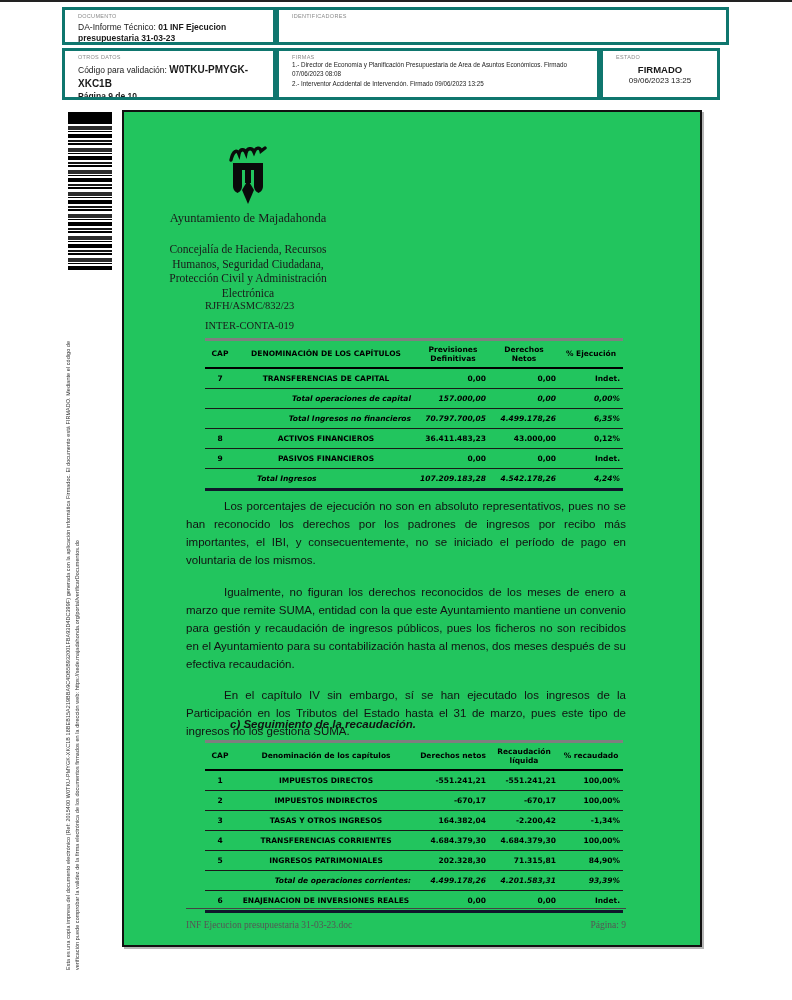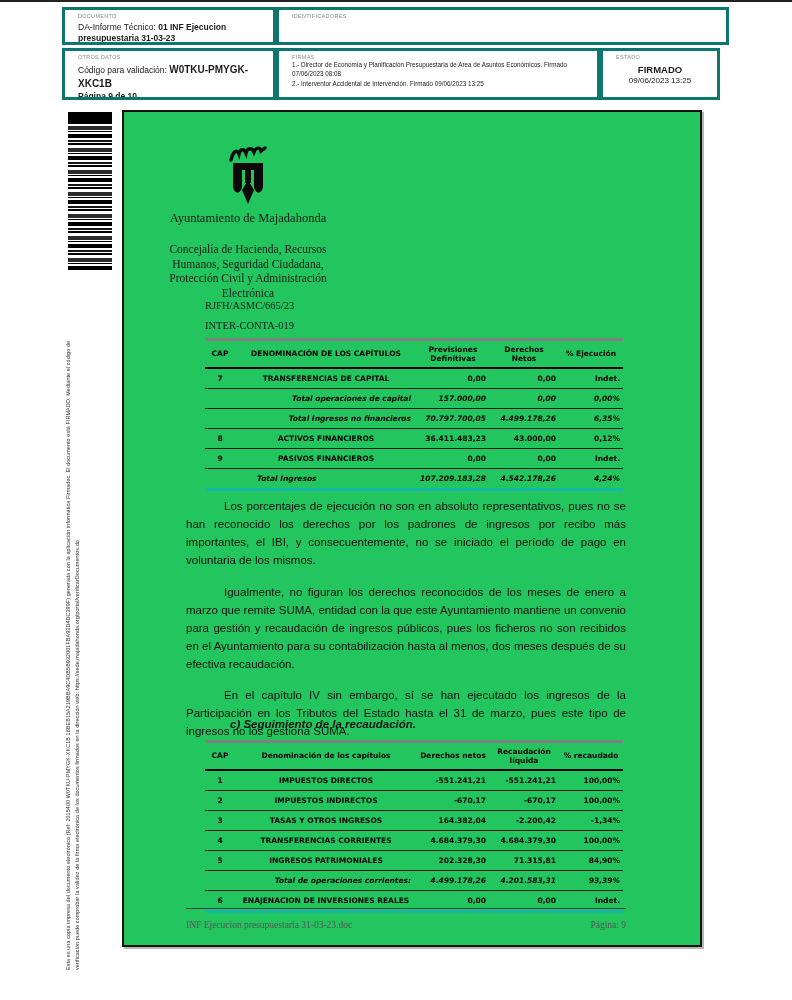--- a/index.html
+++ b/index.html
@@ -40,21 +40,21 @@
   .ref{left:81px;top:188px;font-size:10.5px;}
   .ref2{left:81px;top:208px;font-size:10.5px;}
 
   
   table.cap{border-collapse:collapse;table-layout:fixed;width:418px;
     font-family:"DejaVu Sans",sans-serif;font-size:7.5px;font-weight:bold;color:#000;}
   table.cap thead tr{border-top:3px solid #7f7f7f;border-bottom:2px solid #000;}
   table.cap th{font-weight:bold;text-align:center;padding:3px 2px;line-height:1.25;height:20px;vertical-align:middle;}
   table.cap td{padding:2px 3px;height:15px;vertical-align:middle;}
   table.cap tbody tr{border-bottom:1.5px solid #1a1a1a;}
-  table.cap tbody tr:last-child{border-bottom:3px solid #14b8a6;}
+  table.cap tbody tr:last-child{border-bottom:3px solid #0f172a;}
   td.c-cap{text-align:center;}
   td.c-name{text-align:center;padding-left:10px;}
   td.c-num{text-align:right;padding-right:5px;}
   tr.total td{font-style:italic;}
   tr.total td.c-name{text-align:right;padding-right:6px;}
 
   .t1{left:81px;top:226px;}
   .t2{left:81px;top:628px;}
 
   
@@ -110,21 +110,21 @@
     <path d="M5 14 C7 5 11 3 13 8 C14 3 18 2 20 7 C21 2 26 1 28 6 C30 1 34 1 35 5 L39 2" fill="none" stroke="#0a0a0a" stroke-width="3.4" stroke-linecap="round"></path>
     <rect x="7" y="17" width="30" height="7" fill="#0a0a0a"></rect>
     <path d="M7 24 h9 v16 c0 4 -2.5 6 -4.5 7 c-2 -1 -4.5 -3 -4.5 -7 z" fill="#0a0a0a"></path>
     <path d="M28 24 h9 v16 c0 4 -2.5 6 -4.5 7 c-2 -1 -4.5 -3 -4.5 -7 z" fill="#0a0a0a"></path>
     <rect x="19" y="24" width="6" height="13" fill="#0a0a0a"></rect>
     <polygon points="22,34 28,44 22,58 16,44" fill="#0a0a0a"></polygon>
   </svg>
 
   <div class="abs org-name serif">Ayuntamiento de Majadahonda</div>
   <div class="abs dept serif">Concejalía de Hacienda, Recursos Humanos, Seguridad Ciudadana, Protección Civil y Administración Electrónica</div>
-  <div class="abs ref serif">RJFH/ASMC/665/23</div>
+  <div class="abs ref serif">RJFH/ASMC/832/23</div>
   <div class="abs ref2 serif">INTER-CONTA-019</div>
 
   <table class="abs cap t1">
     <colgroup>
         <col style="width:30px">
         <col style="width:182px">
         <col style="width:72px">
         <col style="width:70px">
         <col style="width:64px">
       </colgroup>

